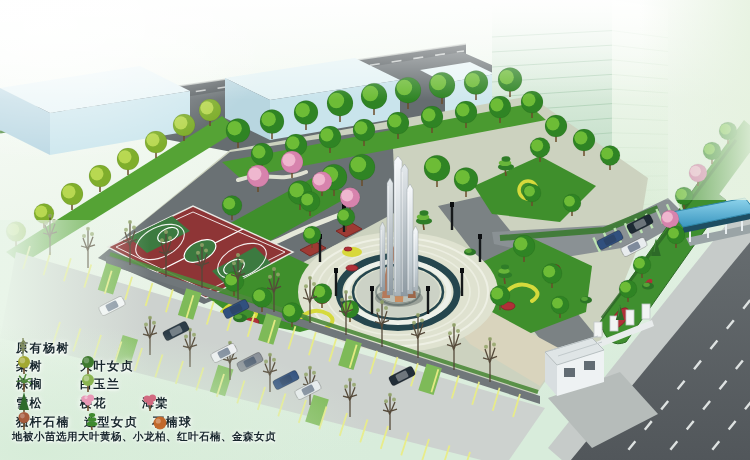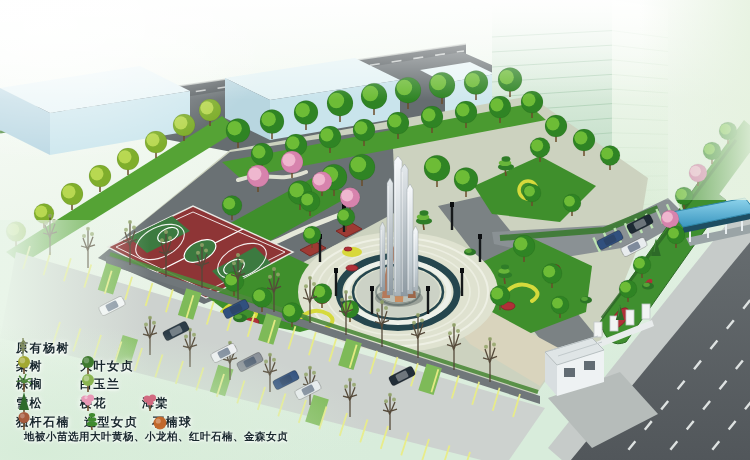--- a/index.html
+++ b/index.html
@@ -5,21 +5,21 @@
   html,body{margin:0;padding:0;background:#dfe9df;}
   .stage{position:relative;width:750px;height:460px;overflow:hidden;
          background:#f4faf4;font-family:"Liberation Sans","DejaVu Sans",sans-serif;}
   .stage svg{position:absolute;left:0;top:0;}
   .legend{position:absolute;left:8px;top:334px;width:290px;height:124px;z-index:5;}
   .lrow{position:absolute;left:0;width:100%;height:22px;}
   .litem{position:absolute;display:flex;align-items:flex-end;gap:4px;height:22px;}
   .lic{flex:0 0 auto;}
   .ltx{font-weight:700;font-size:12px;line-height:20px;color:#17262c;letter-spacing:1.5px;white-space:nowrap;
        text-shadow:0 1px 2px rgba(255,255,255,.95),0 0 5px rgba(255,255,255,.85),0 0 9px rgba(255,255,255,.6);}
-  .lnote{position:absolute;left:16px;top:96px;font-weight:700;font-size:10.5px;color:#17262c;letter-spacing:.5px;
+  .lnote{position:absolute;left:4px;top:96px;font-weight:700;font-size:10.5px;color:#17262c;letter-spacing:.5px;
        white-space:nowrap;text-shadow:0 1px 2px rgba(255,255,255,.95),0 0 5px rgba(255,255,255,.8);}
 </style>
 </head>
 <body>
 
 <div class="stage">
 <svg width="750" height="460" viewBox="0 0 750 460">
   <defs>
     <linearGradient id="gBG" x1="0" y1="0" x2="0.4" y2="1">
       <stop offset="0" stop-color="#fbfefb"></stop>

